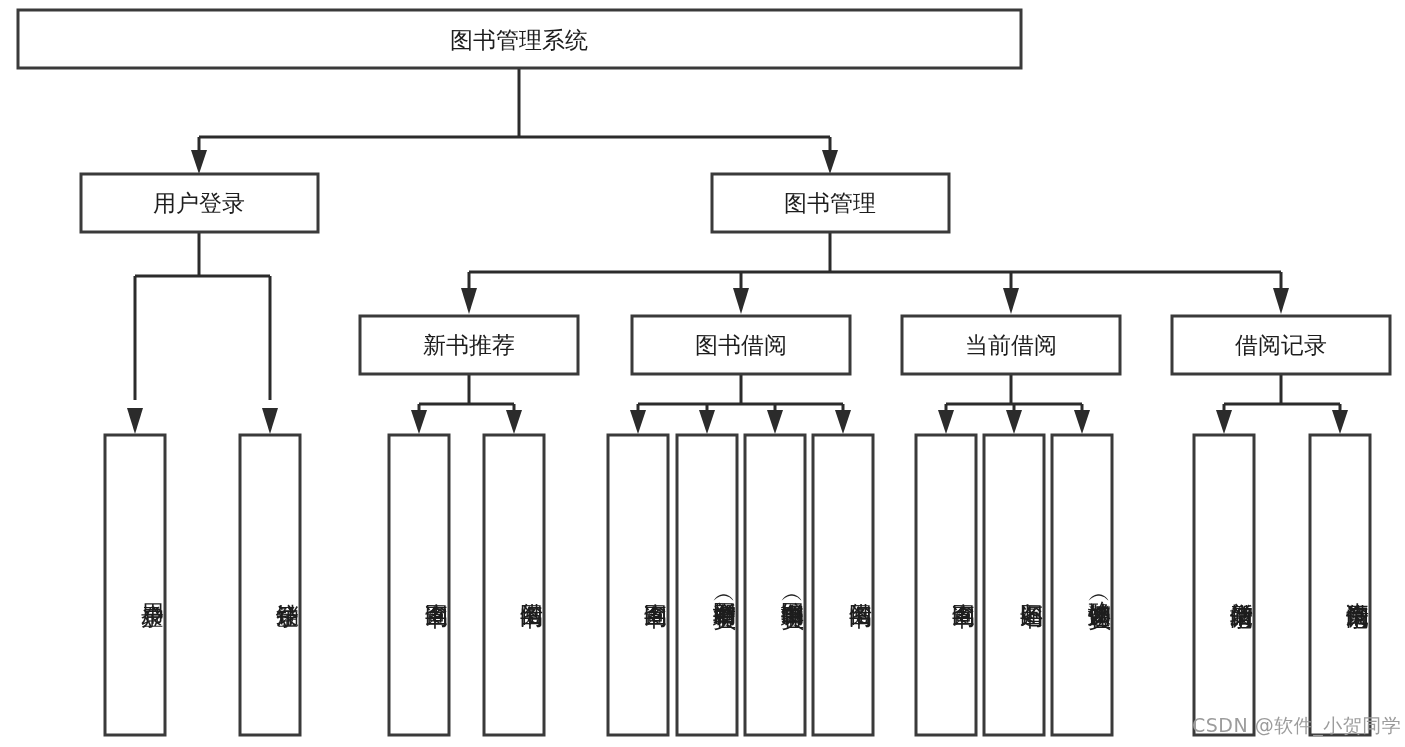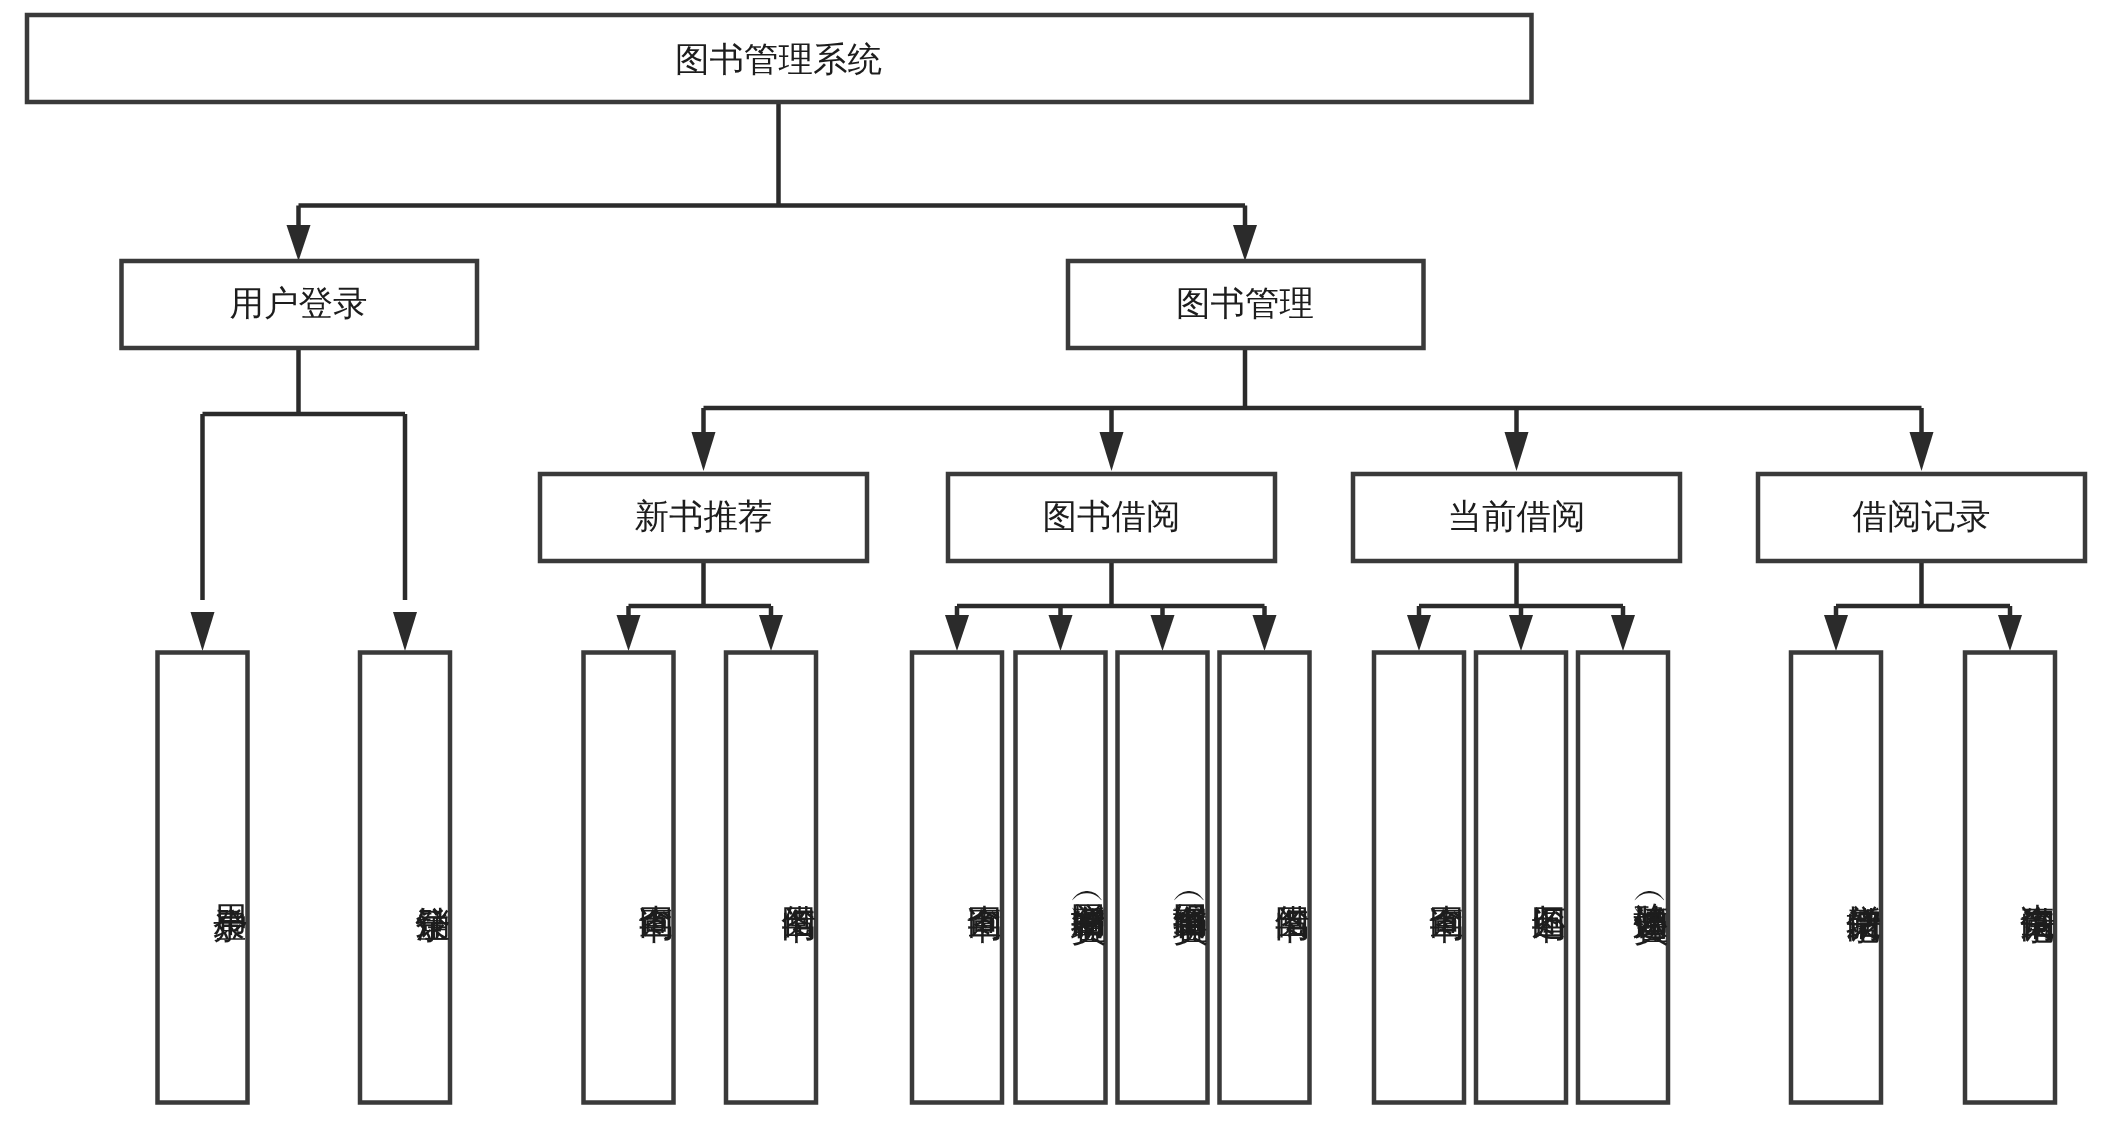--- a/index.html
+++ b/index.html
@@ -198,14 +198,15 @@
   <div class="node-label-v" style="left:745px; top:447px; width:60px; height:280px;">编辑图书（管理员）</div>
   <div class="node-label-v" style="left:813px; top:447px; width:60px; height:280px;">借阅图书</div>
 
   <div class="node-label-v" style="left:916px; top:447px; width:60px; height:280px;">查询图书</div>
   <div class="node-label-v" style="left:984px; top:447px; width:60px; height:280px;">归还图书</div>
   <div class="node-label-v" style="left:1052px; top:447px; width:60px; height:280px;">确认归还（管理员）</div>
 
   <div class="node-label-v" style="left:1194px; top:447px; width:60px; height:280px;">新增借阅记录</div>
   <div class="node-label-v" style="left:1310px; top:447px; width:60px; height:280px;">查询借阅记录</div>
 
+  <div class="watermark">CSDN @软件_小贺同学</div>
 
 </div>
 
 </body></html>

